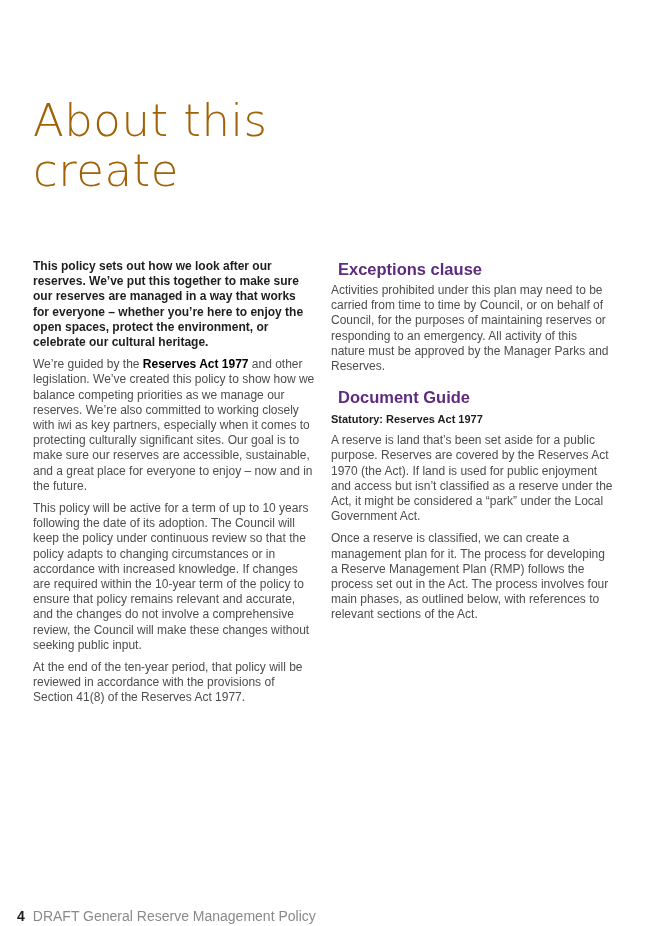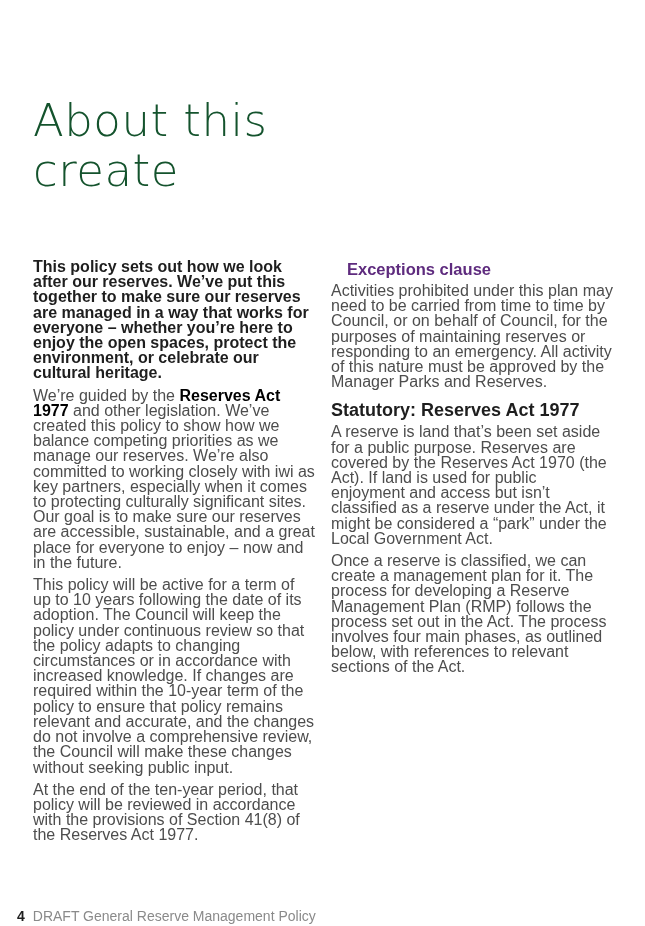--- a/index.html
+++ b/index.html
@@ -1,31 +1,31 @@
 <!DOCTYPE html>
 <html><head>
   <meta charset="utf-8">
   <style>
     html, body { margin: 0; padding: 0; background: #ffffff; }
     body { width: 645px; height: 926px; position: relative; overflow: hidden;
            font-family: "Liberation Sans", sans-serif; color: #4a4a4a; }
     .title { position: absolute; left: 33px; top: 96px; margin: 0;
              font-family: "DejaVu Sans", sans-serif; font-weight: 200;
-             font-size: 45px; line-height: 50px; color: #14532d; letter-spacing: 0.5px;
+             font-size: 45px; line-height: 50px; color: #a16207; letter-spacing: 0.5px;
              -webkit-text-stroke: 0px; font-weight: normal; }
     .title span { display: block; font-weight: 300; }
     .col { position: absolute; top: 259px; width: 282px; }
     .col-left { left: 33px; }
     .col-right { left: 331px; }
-    p { margin: 0 0 7px 0; font-size: 16px; line-height: 15.2px; color: #4d4d4d; }
+    p { margin: 0 0 7px 0; font-size: 12px; line-height: 15.2px; color: #4d4d4d; }
     p.lead { font-weight: bold; color: #1e1e1e; }
     p strong { color: #000000; }
-    h2 { margin: 0 0 4px 16px; font-size: 16.5px; line-height: 20px; font-weight: bold;
+    h2 { margin: 0 0 4px 7px; font-size: 16.5px; line-height: 20px; font-weight: bold;
          color: #5e2b7e; }
-    h3 { margin: 0 0 6px 0; font-size: 18px; line-height: 16px; font-weight: bold; color: #1e1e1e; }
+    h3 { margin: 0 0 6px 0; font-size: 11px; line-height: 16px; font-weight: bold; color: #1e1e1e; }
     .gap { height: 6px; }
     .footer { position: absolute; left: 17px; top: 908px; font-size: 14px; color: #8a8a8a; }
     .footer .pnum { color: #1e1e1e; font-weight: bold; margin-right: 8px; }
   </style>
 </head>
 <body>
 
 <h1 class="title">
   <span>About this</span>
   <span>create</span>
@@ -35,20 +35,21 @@
   <p class="lead">This policy sets out how we look after our reserves. We’ve put this together to make sure our reserves are managed in a way that works for everyone – whether you’re here to enjoy the open spaces, protect the environment, or celebrate our cultural heritage.</p>
   <p><span>We’re guided by the </span><strong>Reserves Act 1977</strong><span> and other legislation. We’ve created this policy to show how we balance competing priorities as we manage our reserves. We’re also committed to working closely with iwi as key partners, especially when it comes to protecting culturally significant sites. Our goal is to make sure our reserves are accessible, sustainable, and a great place for everyone to enjoy – now and in the future.</span></p>
   <p>This policy will be active for a term of up to 10 years following the date of its adoption. The Council will keep the policy under continuous review so that the policy adapts to changing circumstances or in accordance with increased knowledge. If changes are required within the 10-year term of the policy to ensure that policy remains relevant and accurate, and the changes do not involve a comprehensive review, the Council will make these changes without seeking public input.</p>
   <p>At the end of the ten-year period, that policy will be reviewed in accordance with the provisions of Section 41(8) of the Reserves Act 1977.</p>
 </div>
 
 <div class="col col-right">
   <h2>Exceptions clause</h2>
   <p>Activities prohibited under this plan may need to be carried from time to time by Council, or on behalf of Council, for the purposes of maintaining reserves or responding to an emergency. All activity of this nature must be approved by the Manager Parks and Reserves.</p>
   <div class="gap"></div>
+  <h2>Document Guide</h2>
   <h3>Statutory: Reserves Act 1977</h3>
   <p>A reserve is land that’s been set aside for a public purpose. Reserves are covered by the Reserves Act 1970 (the Act). If land is used for public enjoyment and access but isn’t classified as a reserve under the Act, it might be considered a “park” under the Local Government Act.</p>
   <p>Once a reserve is classified, we can create a management plan for it. The process for developing a Reserve Management Plan (RMP) follows the process set out in the Act. The process involves four main phases, as outlined below, with references to relevant sections of the Act.</p>
 </div>
 
 <div class="footer">
   <span class="pnum">4</span><span>DRAFT General Reserve Management Policy</span>
 </div>
 
 </body></html>

